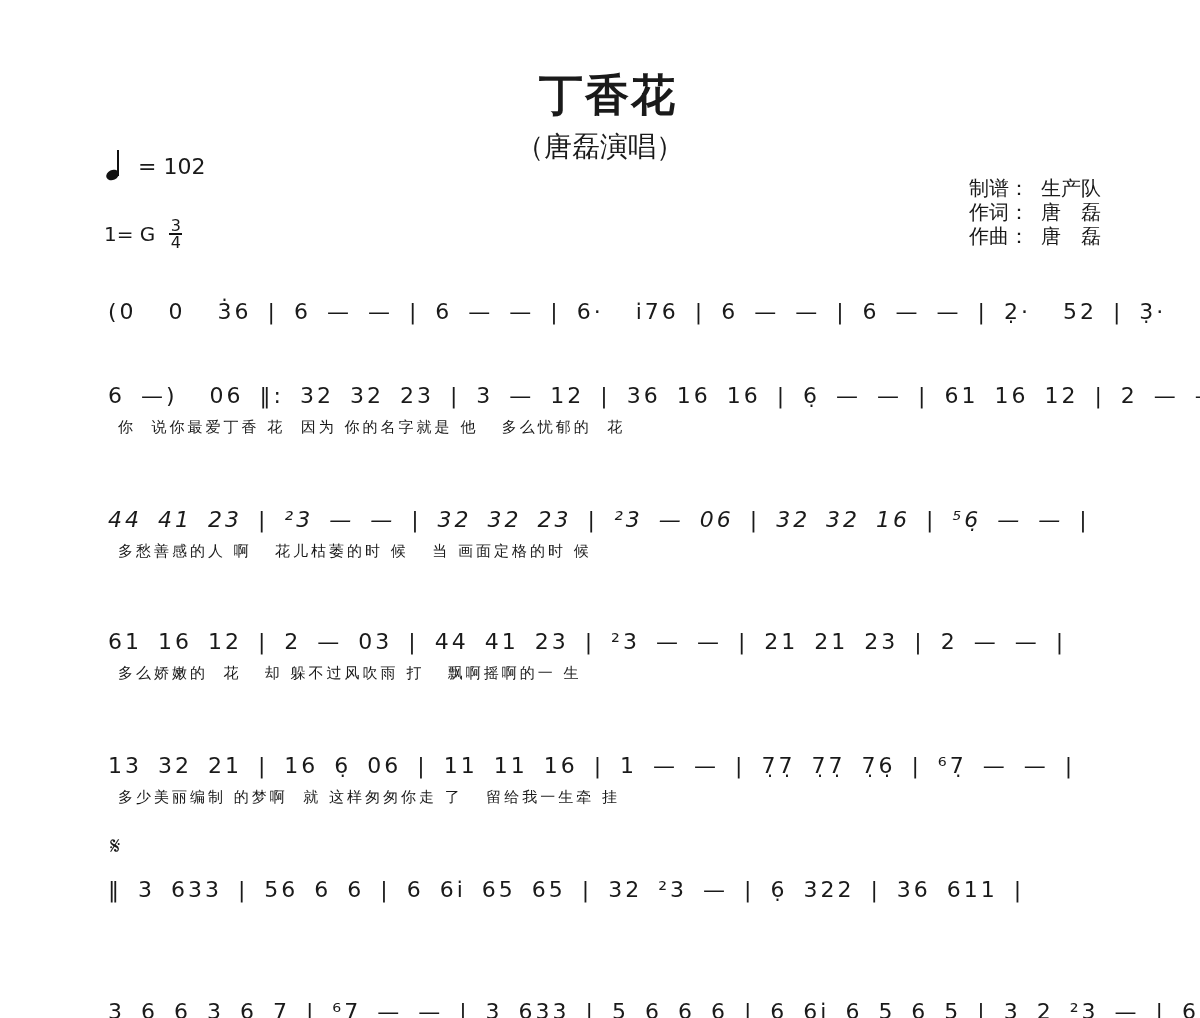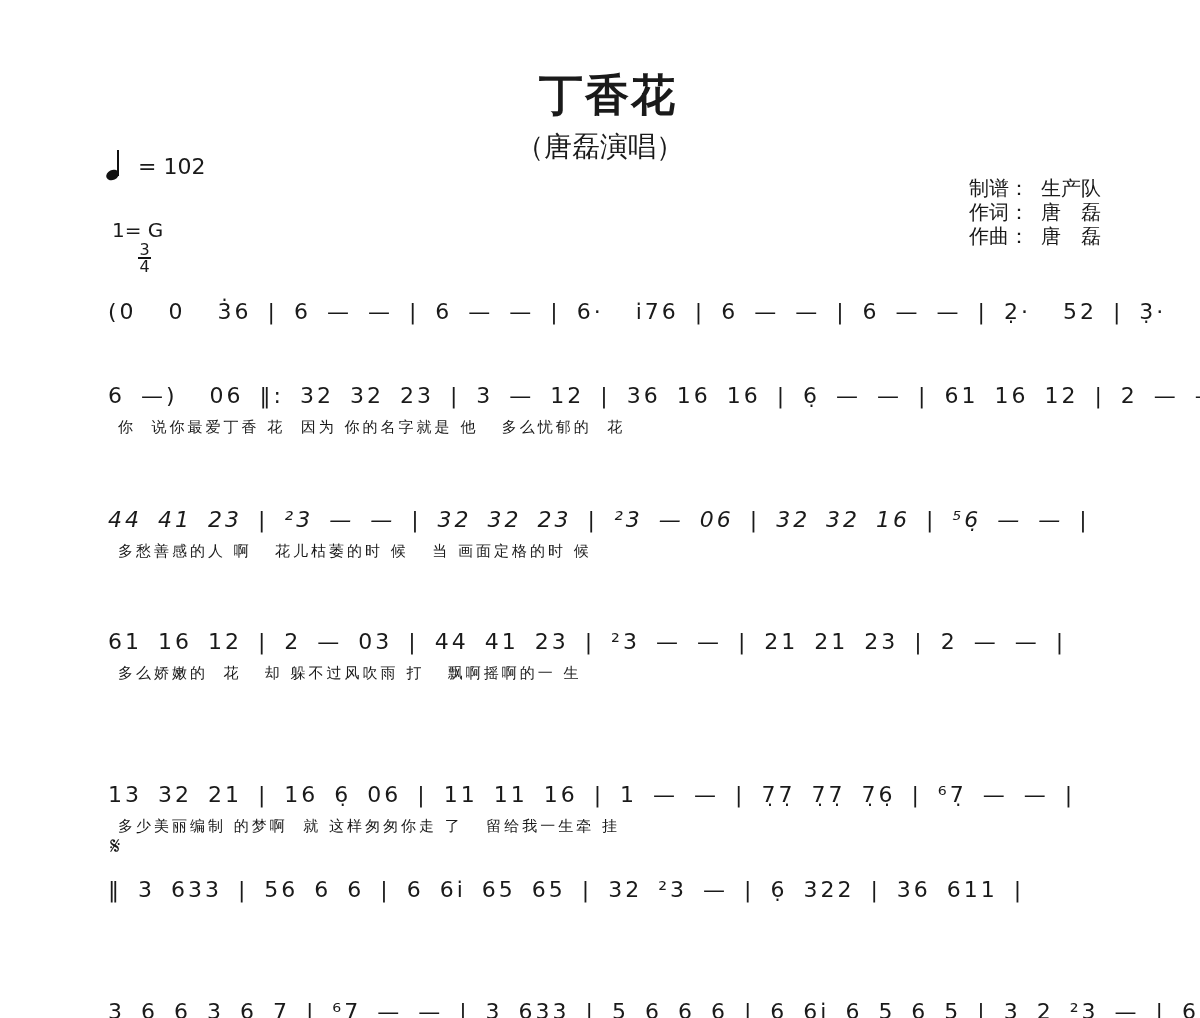--- a/index.html
+++ b/index.html
@@ -7,21 +7,21 @@
          font-family: "DejaVu Sans", sans-serif; color: #1a1a1a; }
   .title { position: absolute; left: 0; width: 1200px; top: 66px; text-align: center;
            font-size: 44px; font-weight: bold; letter-spacing: 2px; padding-left: 8px; }
   .subtitle { position: absolute; left: 0; width: 1200px; top: 128px; text-align: center;
               font-size: 28px; }
   .tempo { position: absolute; left: 106px; top: 150px; font-size: 22px; display: flex; align-items: center; }
   .note-glyph { display: inline-block; position: relative; width: 14px; height: 32px; margin-right: 18px; }
   .note-glyph .stem { position: absolute; left: 11px; top: 0; width: 2px; height: 26px; background: #111; }
   .note-glyph .head { position: absolute; left: 0; top: 20px; width: 13px; height: 10px; background: #111;
                       border-radius: 50%; transform: rotate(-25deg); }
-  .key { position: absolute; left: 112px; top: 218px; font-size: 20px; display: flex; align-items: center; flex-direction: column; }
+  .key { position: absolute; left: 104px; top: 218px; font-size: 20px; display: flex; align-items: center; }
   .frac { display: inline-flex; flex-direction: column; align-items: center; margin-left: 14px; font-size: 16px; line-height: 15px; }
   .frac .bar { width: 13px; height: 1.5px; background: #111; }
   .credits { position: absolute; left: 928px; top: 176px; font-size: 20px; line-height: 24px; margin-left: 41px; }
   .credits div { display: flex; }
   .credits .lbl { width: 72px; }
   .row { position: absolute; left: 108px; width: 995px; }
   .notes { position: relative; height: 40px; font-size: 22px; display: flex; align-items: flex-end; white-space: pre; }
   .lyrics { position: relative; height: 30px; font-size: 15px; letter-spacing: 3px; white-space: pre; margin-top: 10px; }
   .segno { position: absolute; left: 110px; top: 832px; font-size: 24px; font-family: "DejaVu Serif", serif; }
 </style>
@@ -74,21 +74,21 @@
       <div class="lyrics" style="padding-left: 10px;">你  说你最爱丁香 花  因为 你的名字就是 他   多么忧郁的  花</div>
     </div>
     <div class="row" style="top: 492px;">
       <div class="notes" style="letter-spacing: 3px; word-spacing: 6px; font-style: italic;">44 41 23 | ²3 — — | 32 32 23 | ²3 — 06 | 32 32 16 | ⁵6̣ — — |</div>
       <div class="lyrics" style="padding-left: 10px;">多愁善感的人 啊   花儿枯萎的时 候   当 画面定格的时 候</div>
     </div>
     <div class="row" style="top: 614px;">
       <div class="notes" style="letter-spacing: 3px; word-spacing: 6px;">61 16 12 | 2 — 03 | 44 41 23 | ²3 — — | 21 21 23 | 2 — — |</div>
       <div class="lyrics" style="padding-left: 10px;">多么娇嫩的  花   却 躲不过风吹雨 打   飘啊摇啊的一 生</div>
     </div>
-    <div class="row" style="top: 767px;">
+    <div class="row" style="top: 738px;">
       <div class="notes" style="letter-spacing: 3px; word-spacing: 6px;">13 32 21 | 16 6̣ 06 | 11 11 16 | 1 — — | 7̣7̣ 7̣7̣ 7̣6̣ | ⁶7̣ — — |</div>
       <div class="lyrics" style="padding-left: 10px;">多少美丽编制 的梦啊  就 这样匆匆你走 了   留给我一生牵 挂</div>
     </div>
     <div class="row" style="top: 862px;">
       <div class="notes" style="letter-spacing: 3px; word-spacing: 6px;">‖ 3 633 | 56 6 6 | 6 6i̇ 65 65 | 32 ²3 — | 6̣ 322 | 36 611 |</div>
     </div>
     <div class="row" style="top: 984px;">
       <div class="notes" style="letter-spacing: 3px; word-spacing: 6px;">3 6 6 3 6 7 | ⁶7 — — | 3 633 | 5 6 6 6 | 6 6i̇ 6 5 6 5 | 3 2 ²3 — | 6 3 2 2 |</div>
     </div>
   </div>

